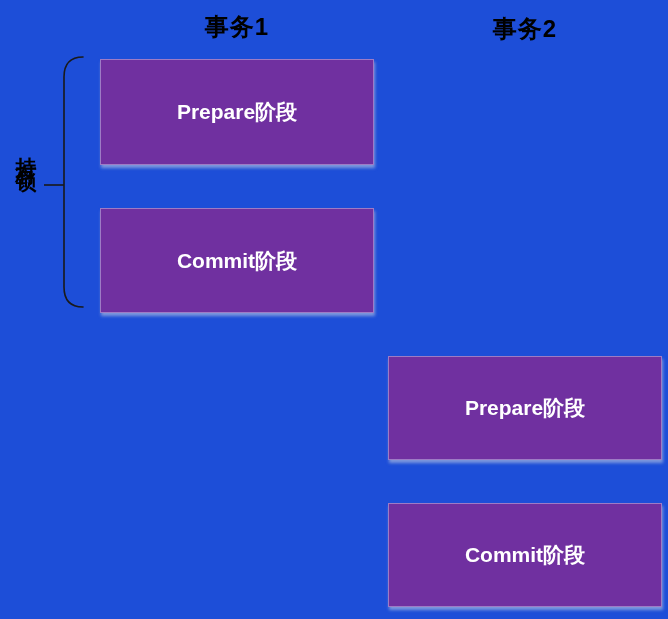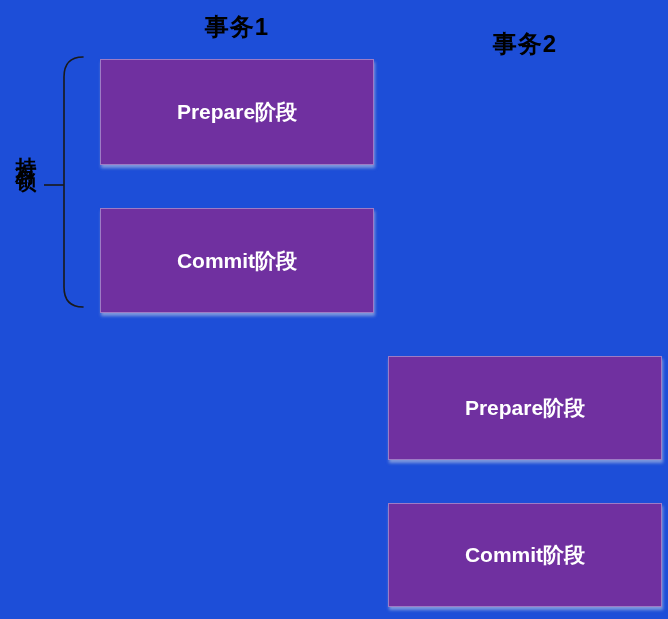--- a/index.html
+++ b/index.html
@@ -18,21 +18,21 @@
   .col-title {
     position: absolute;
     width: 274px;
     text-align: center;
     font-size: 24px;
     font-weight: bold;
     color: #000000;
     letter-spacing: 1px;
   }
   .title-t1 { left: 100px; top: 11px; }
-  .title-t2 { left: 388px; top: 13px; margin-top: 15px; }
+  .title-t2 { left: 388px; top: 13px; }
   .phase-box {
     position: absolute;
     width: 274px;
     background: #7030A0;
     border: 1.5px solid #9E7BC5;
     box-sizing: border-box;
     box-shadow: 1px 3px 3px rgba(176, 192, 222, 0.65);
     display: flex;
     align-items: center;
     justify-content: center;

